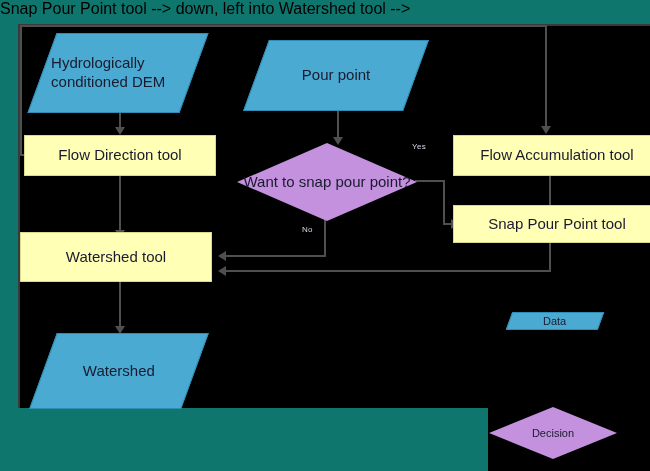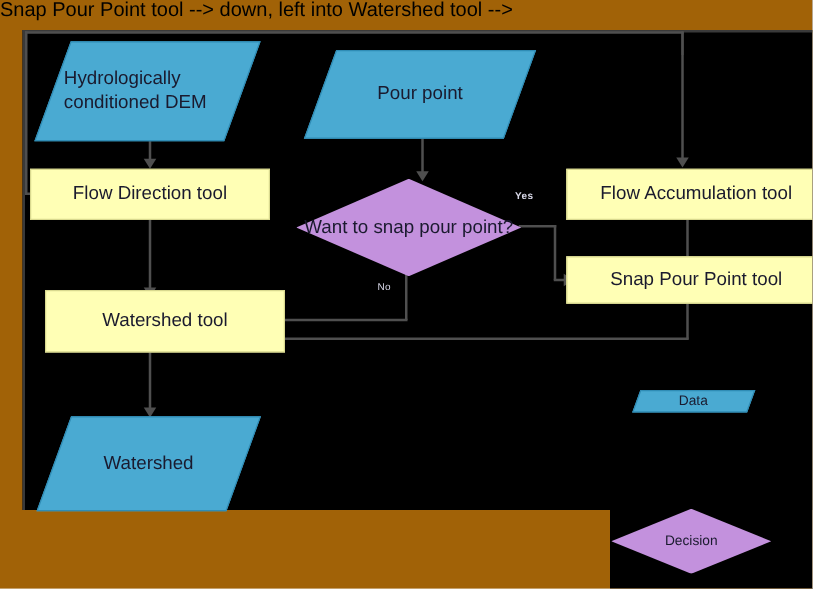--- a/index.html
+++ b/index.html
@@ -4,21 +4,21 @@
 <style>
   html, body {
     margin: 0;
     padding: 0;
     background: #ffffff;
   }
   #stage {
     position: relative;
     width: 650px;
     height: 471px;
-    background: #a16207;
+    background: #0f766e;
     font-family: "Liberation Sans", sans-serif;
     overflow: hidden;
   }
   
   .canvas-main {
     position: absolute;
     left: 18px;
     top: 24px;
     width: 632px;
     height: 384px;
@@ -172,21 +172,21 @@
 
   
   <div class="line vline" style="left:337px; top:111px; height:28px;"></div>
   <div class="arrow-down" style="left:333px; top:137px;"></div>
 
    Snap Pour Point tool --&gt;
   <div class="line hline" style="left:415px; top:180px; width:30px;"></div>
   <div class="line vline" style="left:443px; top:180px; height:44px;"></div>
   <div class="line hline" style="left:443px; top:223px; width:10px;"></div>
   <div class="arrow-right" style="left:451px; top:219px;"></div>
-  <div class="edge-label" style="left:412px; top:152px;font-weight:bold;">Yes</div>
+  <div class="edge-label" style="left:412px; top:142px;">Yes</div>
 
    down, left into Watershed tool --&gt;
   <div class="line vline" style="left:324px; top:218px; height:38px;"></div>
   <div class="line hline" style="left:226px; top:255px; width:100px;"></div>
   <div class="arrow-left" style="left:218px; top:251px;"></div>
   <div class="edge-label" style="left:302px; top:225px;">No</div>
 
   
   <div class="line vline" style="left:549px; top:175px; height:32px;"></div>
   <div class="arrow-down" style="left:545px; top:205px;"></div>
@@ -227,21 +227,21 @@
     <span class="label" style="text-align:center;">Snap Pour Point tool</span>
   </div>
 
   
   <div class="node decision-shape" style="left:237px; top:143px; width:180px; height:78px; justify-content:center; font-size:15px;">
     <span class="diamond-bg"></span>
     <span class="label" style="text-align:center;">Want to snap pour point?</span>
   </div>
 
   
-  <div class="node process-shape" style="left:36px; top:232px; width:192px; height:50px; justify-content:center; font-size:15px;">
+  <div class="node process-shape" style="left:20px; top:232px; width:192px; height:50px; justify-content:center; font-size:15px;">
     <span class="label" style="text-align:center;">Watershed tool</span>
   </div>
 
   
   <div class="node data-shape" style="left:43px; top:333px; width:152px; height:76px; justify-content:center; font-size:15px;">
     <span class="label" style="text-align:center;">Watershed</span>
   </div>
 
   
 

